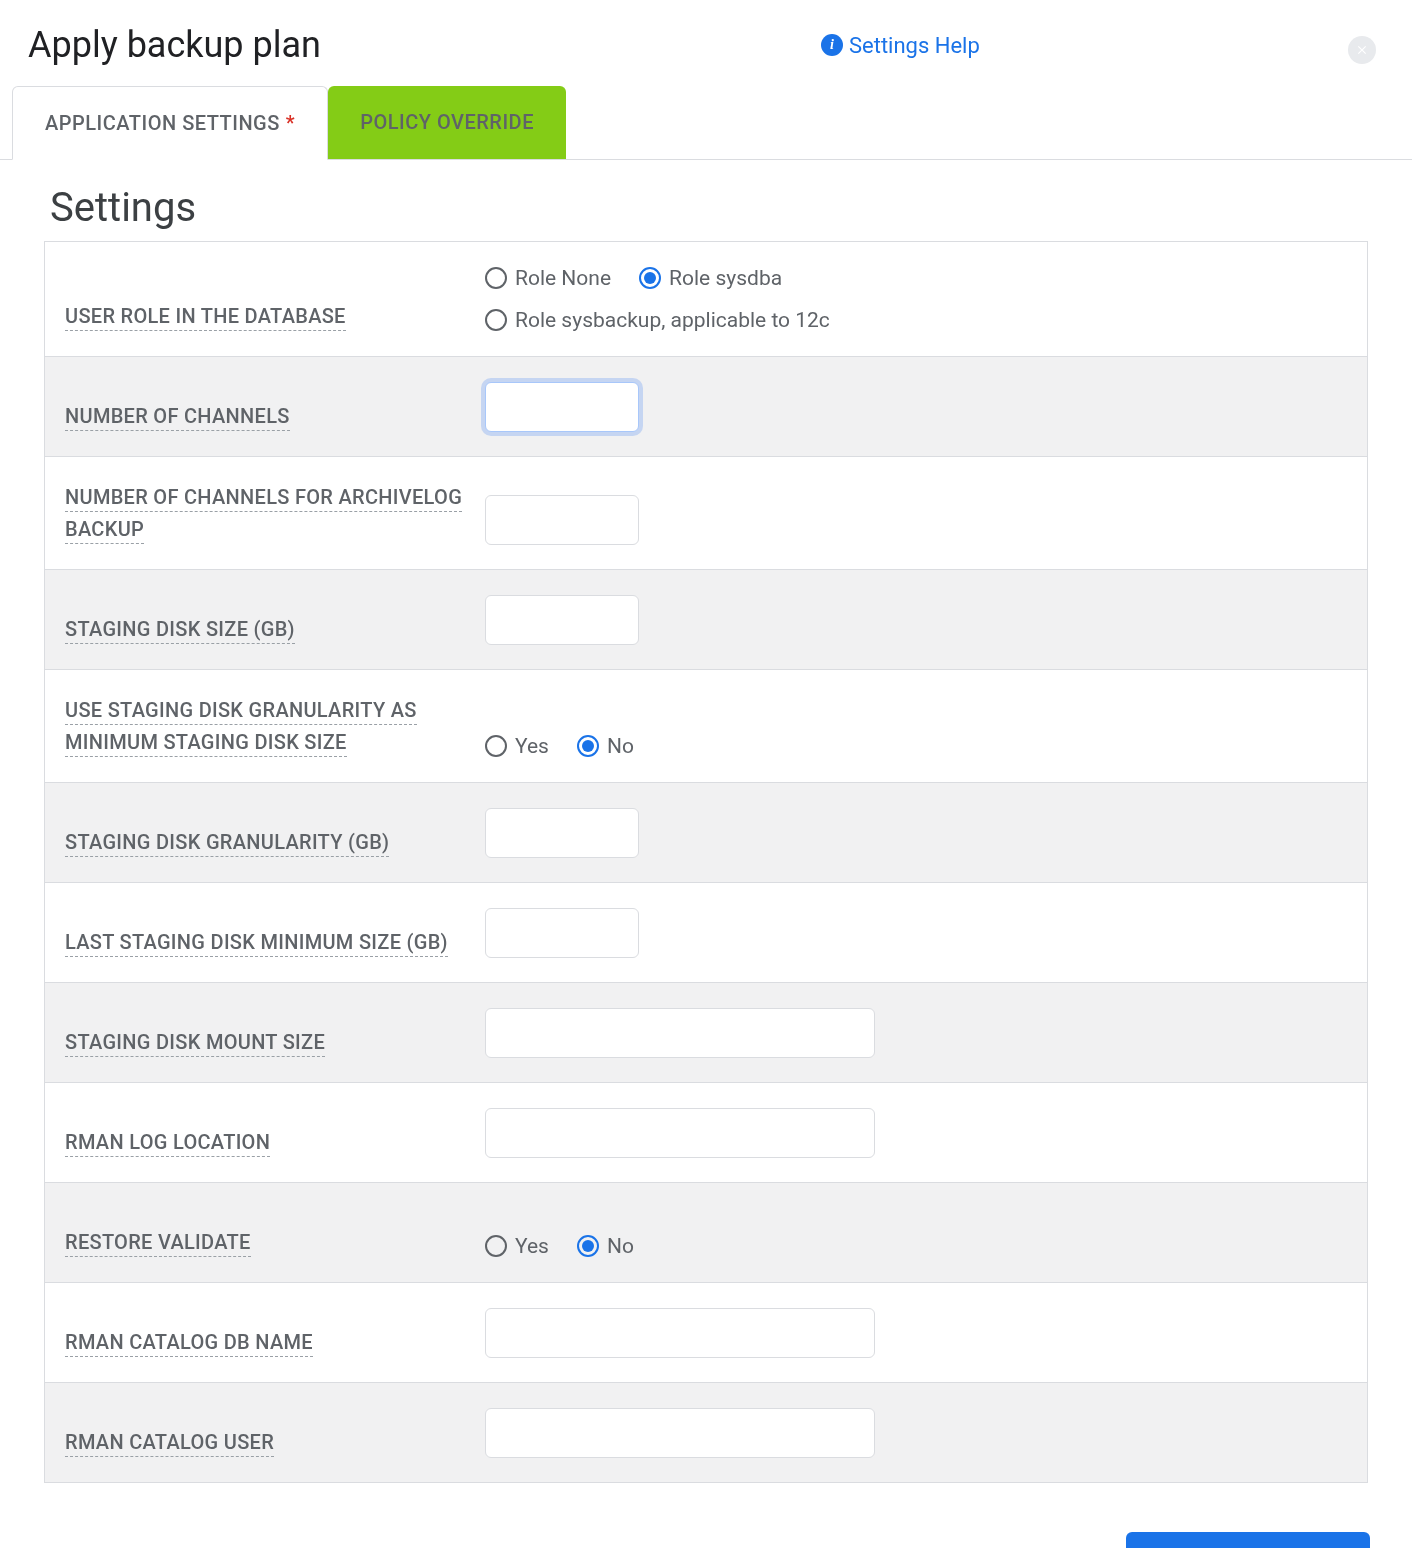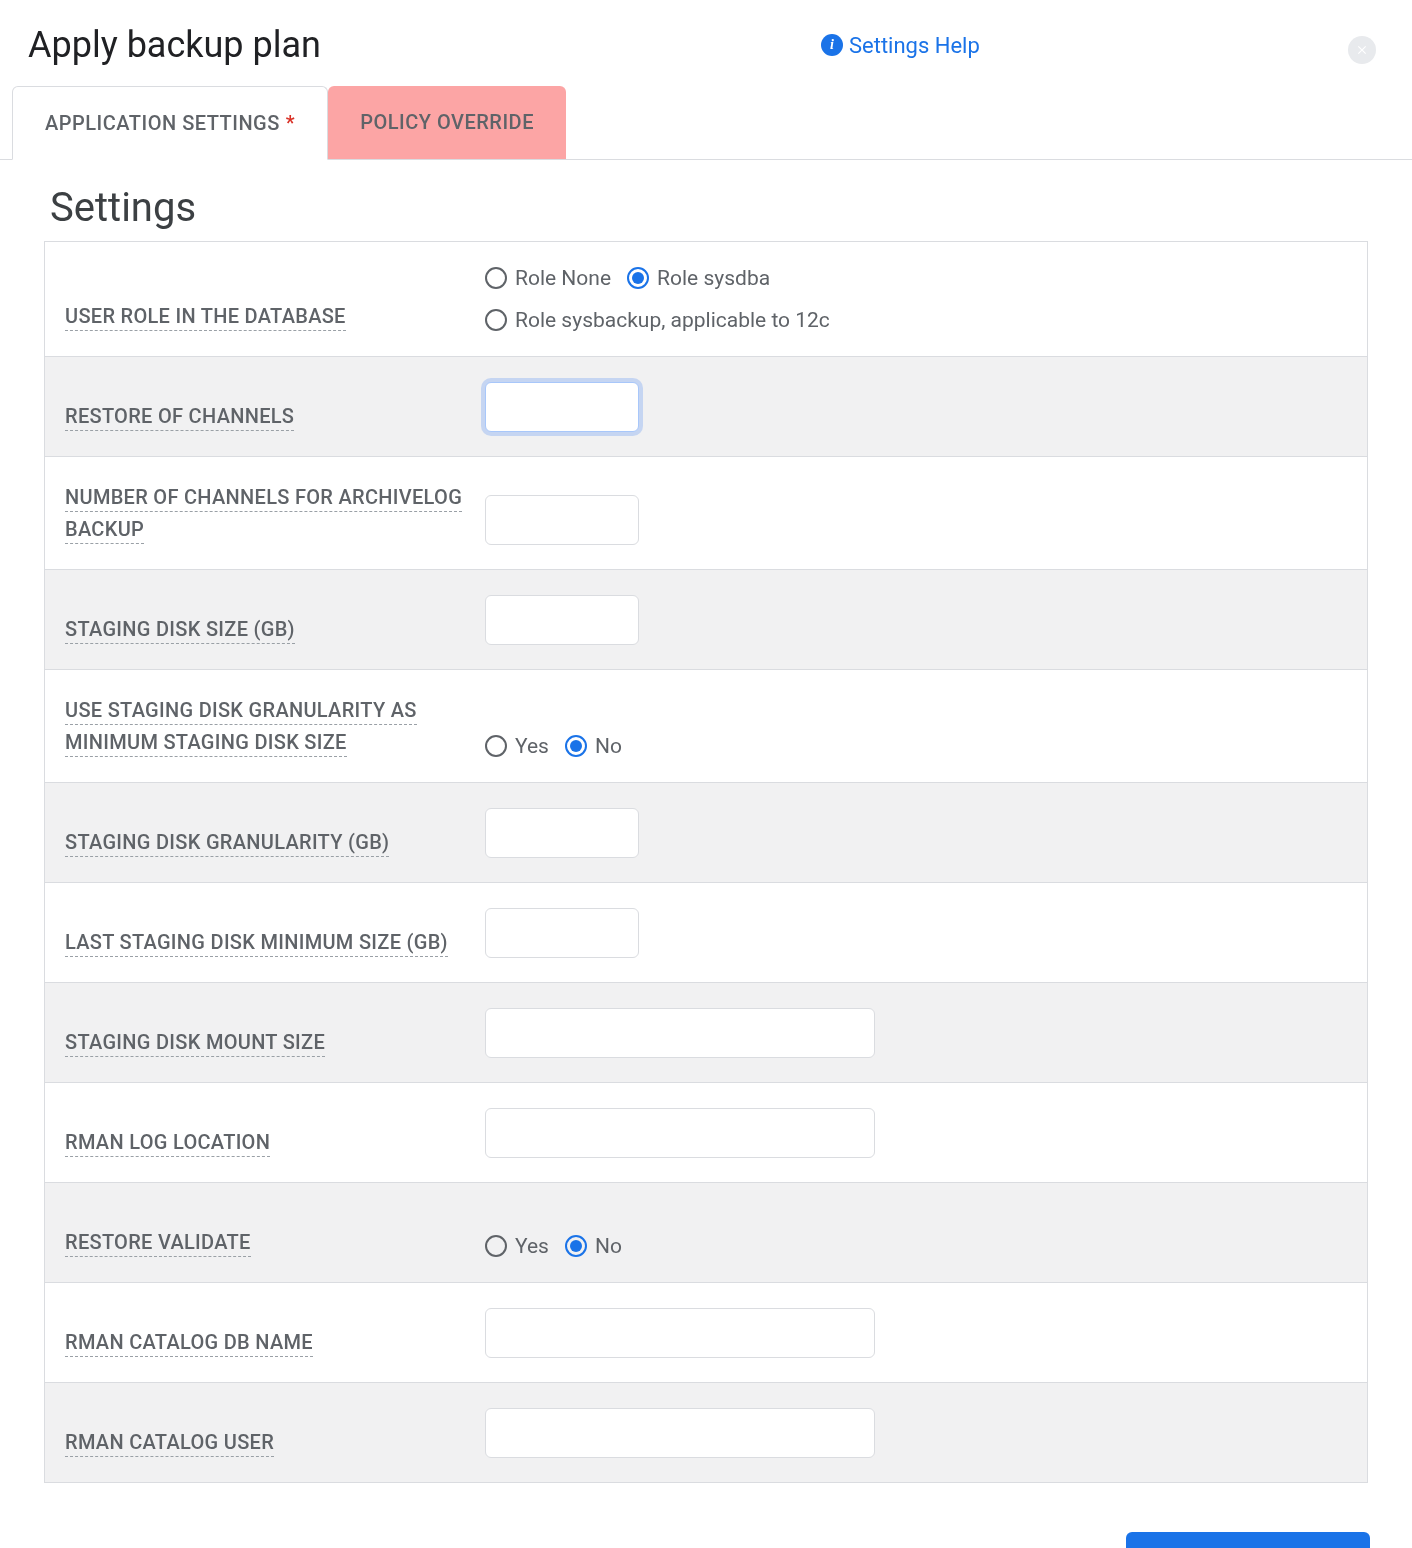--- a/index.html
+++ b/index.html
@@ -76,21 +76,21 @@
       background: transparent;
     }
     .tab.active {
       background: #fff;
       border: 1px solid #dadce0;
       border-bottom: 1px solid #fff;
       margin-bottom: -1px;
       border-radius: 6px 6px 0 0;
     }
     .tab.inactive {
-      background: #fca5a5;
+      background: #84cc16;
       border-radius: 6px 6px 0 0;
       margin-left: 0px;
     }
     .tab .req { color: #d93025; margin-left: 6px; }
     .content {
       padding: 24px 44px 0 44px;
     }
     .section-title {
       font-size: 40px;
       font-weight: 400;
@@ -122,21 +122,21 @@
     }
     .row-label span {
       border-bottom: 1px dashed #9aa0a6;
       padding-bottom: 2px;
     }
     .row-control {
       flex: 1;
       display: flex;
       flex-wrap: wrap;
       align-items: center;
-      gap: 6px 2px;
+      gap: 6px 14px;
     }
     .radio-opt {
       display: inline-flex;
       align-items: center;
       gap: 8px;
       margin-right: 14px;
       font-size: 21px;
       color: #5f6368;
       cursor: pointer;
     }
@@ -244,21 +244,21 @@
                 <span>Role sysdba</span>
               </label>
               <div style="flex-basis: 100%; height: 6px;"></div>
               <label class="radio-opt">
                 <span class="radio-circle"></span>
                 <span>Role sysbackup, applicable to 12c</span>
               </label>
             </div>
           </div>
           <div class="row alt">
-            <div class="row-label"><span>RESTORE OF CHANNELS</span></div>
+            <div class="row-label"><span>NUMBER OF CHANNELS</span></div>
             <div class="row-control">
               <input type="text" class="text-input small focused" style="">
             </div>
           </div>
           <div class="row">
             <div class="row-label"><span>NUMBER OF CHANNELS FOR ARCHIVELOG BACKUP</span></div>
             <div class="row-control">
               <input type="text" class="text-input small" style="">
             </div>
           </div>

